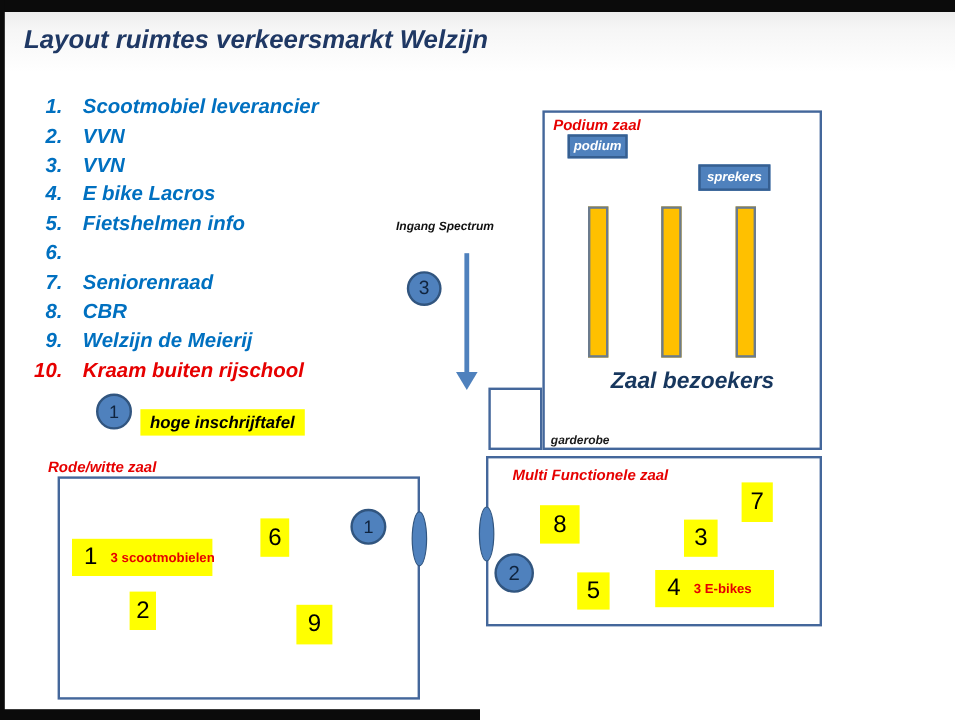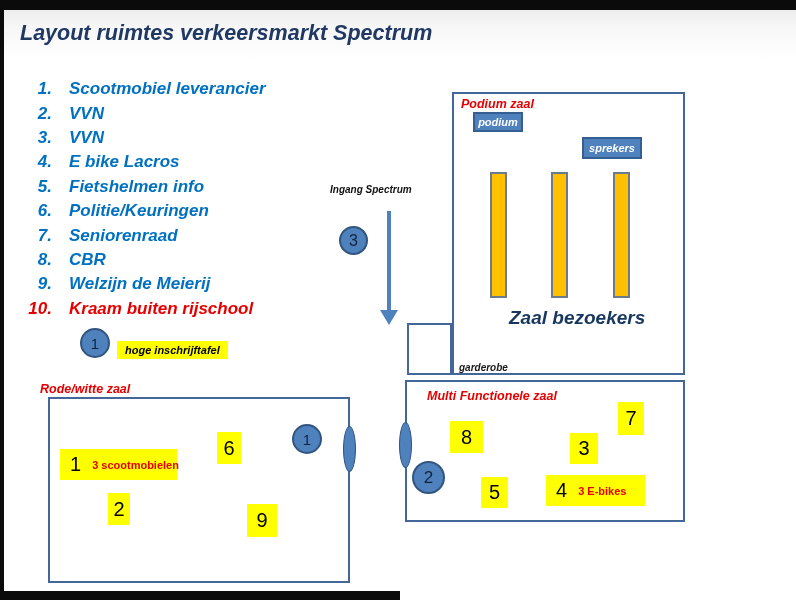--- a/index.html
+++ b/index.html
@@ -42,39 +42,39 @@
   .circle{position:absolute;border-radius:50%;background:#4f81bd;border:2px solid #31557f;box-sizing:border-box;
     display:flex;align-items:center;justify-content:center;color:#10243e;font-size:16px;}
 
   
   .stand{position:absolute;background:#ffff00;color:#000;font-size:20px;
     display:flex;align-items:center;justify-content:center;box-sizing:border-box;}
   .stand-wide{justify-content:flex-start;padding-left:10px;}
   .stand-note{font-weight:bold;font-size:11px;color:#e60000;margin-left:11px;white-space:nowrap;}
 
   .highlight{position:absolute;background:#ffff00;color:#000;
-    font-style:italic;font-weight:bold;font-size:11px;padding:3px 8px;white-space:nowrap;}
+    font-style:italic;font-weight:bold;font-size:14px;padding:3px 8px;white-space:nowrap;}
 
   .entrance-label{position:absolute;font-style:italic;font-weight:bold;font-size:10px;color:#111;white-space:nowrap;}
   .arrow-line{position:absolute;left:387px;top:211px;width:4px;height:100px;background:#4f81bd;}
   .arrow-head{position:absolute;left:380px;top:310px;width:0;height:0;
     border-left:9px solid transparent;border-right:9px solid transparent;border-top:15px solid #4f81bd;}
 
   .door{position:absolute;width:13px;height:46px;border-radius:50%;background:#4f81bd;border:1px solid #31557f;box-sizing:border-box;}
 </style>
 </head>
 <body>
 
 <div class="slide">
 
   <div class="frame-top"></div>
   <div class="frame-left"></div>
   <div class="frame-bottom"></div>
 
-  <div class="title">Layout ruimtes verkeersmarkt Spectrum</div>
+  <div class="title">Layout ruimtes verkeersmarkt Welzijn</div>
 
   <div class="legend">
     <div class="legend-row">
       <span class="legend-num">1.</span>
       <span>Scootmobiel leverancier</span>
     </div>
     <div class="legend-row">
       <span class="legend-num">2.</span>
       <span>VVN</span>
     </div>
@@ -85,21 +85,20 @@
     <div class="legend-row">
       <span class="legend-num">4.</span>
       <span>E bike Lacros</span>
     </div>
     <div class="legend-row">
       <span class="legend-num">5.</span>
       <span>Fietshelmen info</span>
     </div>
     <div class="legend-row">
       <span class="legend-num">6.</span>
-      <span>Politie/Keuringen</span>
     </div>
     <div class="legend-row">
       <span class="legend-num">7.</span>
       <span>Seniorenraad</span>
     </div>
     <div class="legend-row">
       <span class="legend-num">8.</span>
       <span>CBR</span>
     </div>
     <div class="legend-row">

